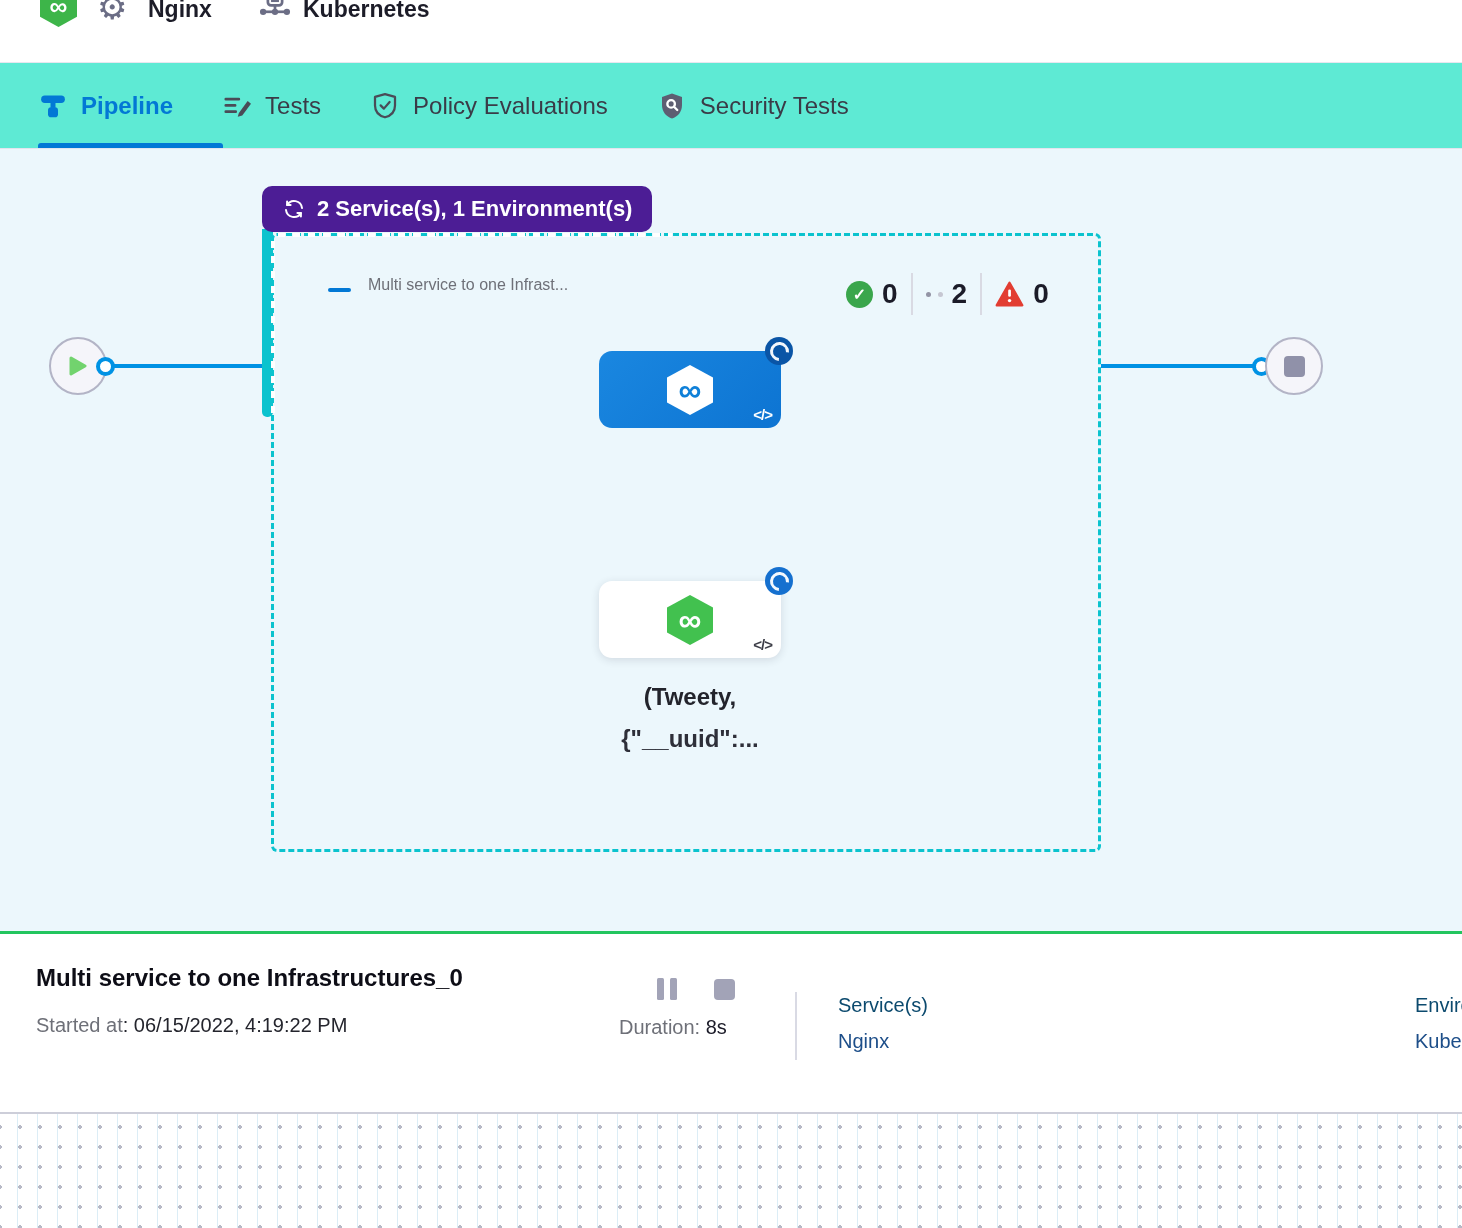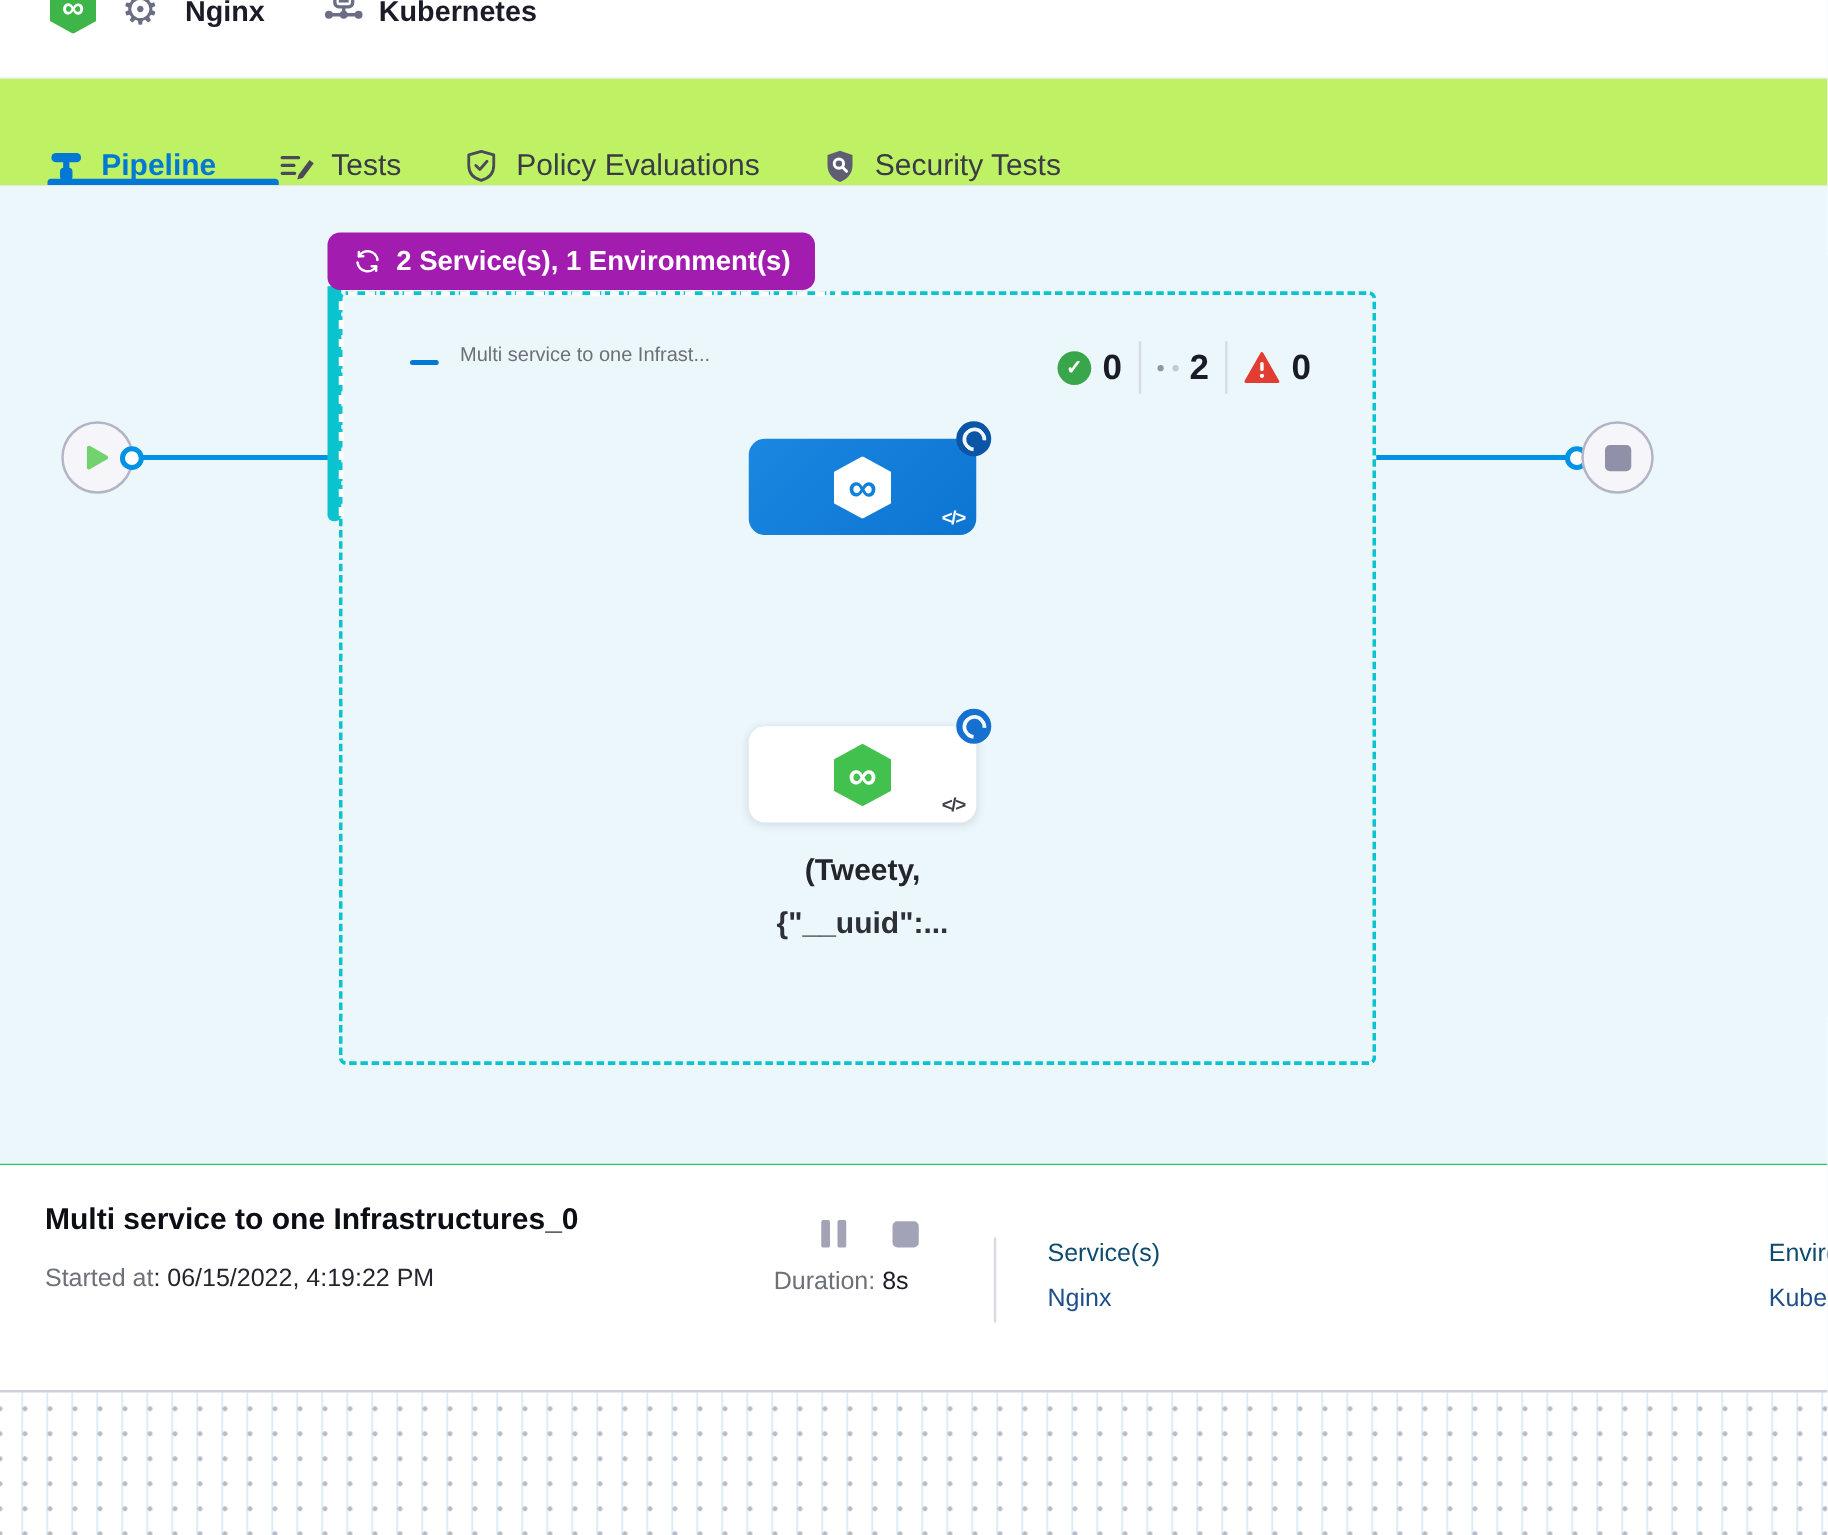--- a/index.html
+++ b/index.html
@@ -10,41 +10,41 @@
   .topbar { position: relative; height: 63px; background: #fff; border-bottom: 1px solid #e7e7f0; overflow: hidden; }
   .hex { clip-path: polygon(50% 0%, 100% 25%, 100% 75%, 50% 100%, 0% 75%, 0% 25%); display: flex; align-items: center; justify-content: center; }
   .topbar .brand-hex { position: absolute; left: 40px; top: -14px; width: 37px; height: 41px; background: #3db549; color: #fff; font-size: 25px; font-weight: bold; }
   .topbar .gear { position: absolute; left: 97px; top: -13px; font-size: 34px; color: #6b6d85; }
   .topbar .crumb { position: absolute; top: -4px; font-size: 23px; font-weight: 600; color: #1c1c28; }
   .topbar .crumb.pipe { left: 148px; }
   .topbar .crumb.env { left: 303px; }
   .topbar .hier { position: absolute; left: 256px; top: -8px; }
 
   
-  .tabbar { position: relative; height: 86px; background: #bef264; border-bottom: 1px solid #e3e4ee; display: flex; align-items: flex-end; padding-left: 38px; }
+  .tabbar { position: relative; height: 86px; background: #5eead4; border-bottom: 1px solid #e3e4ee; display: flex; align-items: center; padding-left: 38px; }
   .tab { display: inline-flex; align-items: center; gap: 13px; margin-right: 49px; font-size: 24px; font-weight: 500; color: #3a3b47; cursor: pointer; }
   .tab.active { color: #0278d5; font-weight: 700; }
   .tab-underline { position: absolute; left: 38px; bottom: 0; width: 185px; height: 5px; background: #0278d5; border-radius: 3px 3px 0 0; }
 
   
   .canvas { position: relative; height: 782px; background: #ecf7fc; overflow: hidden; }
 
   .exec-node { position: absolute; width: 58px; height: 58px; border-radius: 50%; background: #f5f5fa; border: 2px solid #b3b4c6; display: flex; align-items: center; justify-content: center; }
   .start-node { left: 49px; top: 188px; }
   .end-node { left: 1265px; top: 188px; }
   .stop-square { width: 21px; height: 21px; border-radius: 4px; background: #9091a9; }
 
   .edge { position: absolute; height: 4px; background: #0092e4; top: 215px; }
   .edge.left { left: 105px; width: 158px; }
   .edge.right { left: 1101px; width: 160px; }
   .conn-dot { position: absolute; width: 19px; height: 19px; border-radius: 50%; background: #fff; border: 4px solid #0092e4; top: 208px; }
   .conn-dot.left { left: 96px; }
   .conn-dot.right { left: 1252px; }
 
-  .group-badge { position: absolute; left: 262px; top: 37px; height: 46px; padding: 0 20px; background: #a21caf; border-radius: 10px; display: inline-flex; align-items: center; gap: 11px; color: #fff; font-size: 22px; font-weight: 600; z-index: 4; }
+  .group-badge { position: absolute; left: 262px; top: 37px; height: 46px; padding: 0 20px; background: #4c1d95; border-radius: 10px; display: inline-flex; align-items: center; gap: 11px; color: #fff; font-size: 22px; font-weight: 600; z-index: 4; }
   .loop-strip { position: absolute; left: 262px; top: 80px; width: 11px; height: 188px; background: #0bc3ce; border-radius: 0 0 5px 5px; z-index: 2; }
   .dashed-box { position: absolute; left: 271px; top: 84px; width: 830px; height: 619px; border: 3px dashed #0bc3ce; border-radius: 6px; z-index: 1; }
   .dash-top-white { position: absolute; left: 278px; top: 84px; width: 394px; height: 4px; background: repeating-linear-gradient(90deg, #fff 0 7px, transparent 7px 15px); z-index: 5; }
   .dash-side-white { position: absolute; left: 271px; top: 92px; width: 4px; height: 174px; background: repeating-linear-gradient(180deg, #fff 0 7px, transparent 7px 15px); z-index: 5; }
 
   .collapse-minus { position: absolute; left: 328px; top: 139px; width: 23px; height: 4px; border-radius: 2px; background: #0278d5; cursor: pointer; }
   .stage-name { position: absolute; left: 368px; top: 127px; font-size: 16px; color: #6e7078; text-align: center; }
 
   .status-group { position: absolute; left: 846px; top: 124px; display: flex; align-items: center; }
   .status-count { font-size: 28px; font-weight: 600; color: #1b1b28; margin-left: 9px; }
@@ -67,21 +67,21 @@
   .node-card.blue .spinner { background: #0a55a6; }
   .node-card.white .spinner { background: #1570cf; }
   .spinner::after { content: ""; position: absolute; inset: 4.5px; border-radius: 50%; border: 3px solid rgba(255,255,255,.95); border-bottom-color: transparent; transform: rotate(-40deg); }
 
   .node-label { position: absolute; left: 560px; width: 260px; text-align: center; font-size: 24px; line-height: 42px; color: #3c3d47; }
   .node-label .nb { font-weight: 700; color: #23242c; }
   .node-label.first { top: 296px; }
   .node-label.second { top: 527px; font-weight: 700; color: #2e2f39; }
 
   
-  .infobar { position: relative; height: 181px; background: #fff; border-top: 1px solid #22c55e; }
+  .infobar { position: relative; height: 181px; background: #fff; border-top: 3px solid #22c55e; }
   .run-title { position: absolute; left: 36px; top: 30px; font-size: 24px; font-weight: 700; color: #0d0d16; }
   .started { position: absolute; left: 36px; top: 80px; font-size: 20px; }
   .muted { color: #6e7078; }
   .started .val { color: #24252d; font-weight: 500; }
   .pause-btn { position: absolute; left: 657px; top: 44px; display: flex; gap: 6px; cursor: pointer; }
   .pause-btn i { width: 7px; height: 22px; background: #a2a3b7; border-radius: 1.5px; }
   .stop-btn { position: absolute; left: 714px; top: 45px; width: 21px; height: 21px; background: #a2a3b7; border-radius: 4px; cursor: pointer; }
   .duration { position: absolute; left: 619px; top: 82px; font-size: 20px; }
   .duration .val { color: #1b1b28; font-weight: 500; }
   .v-sep { position: absolute; left: 795px; top: 58px; width: 2px; height: 68px; background: #d9dae4; }

